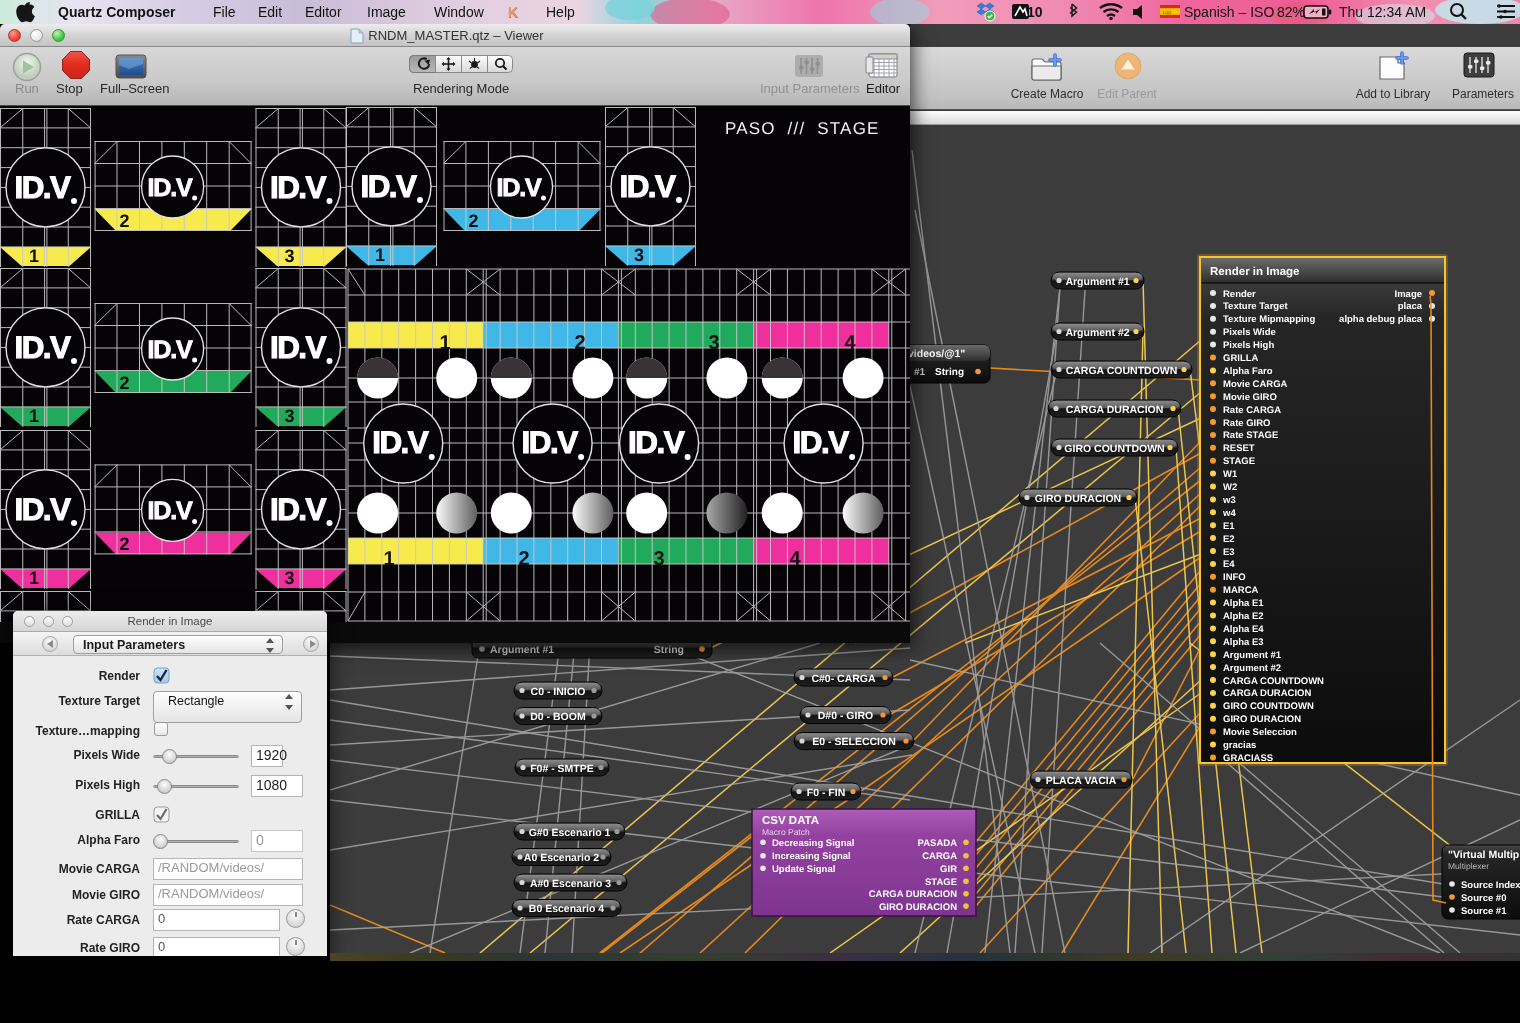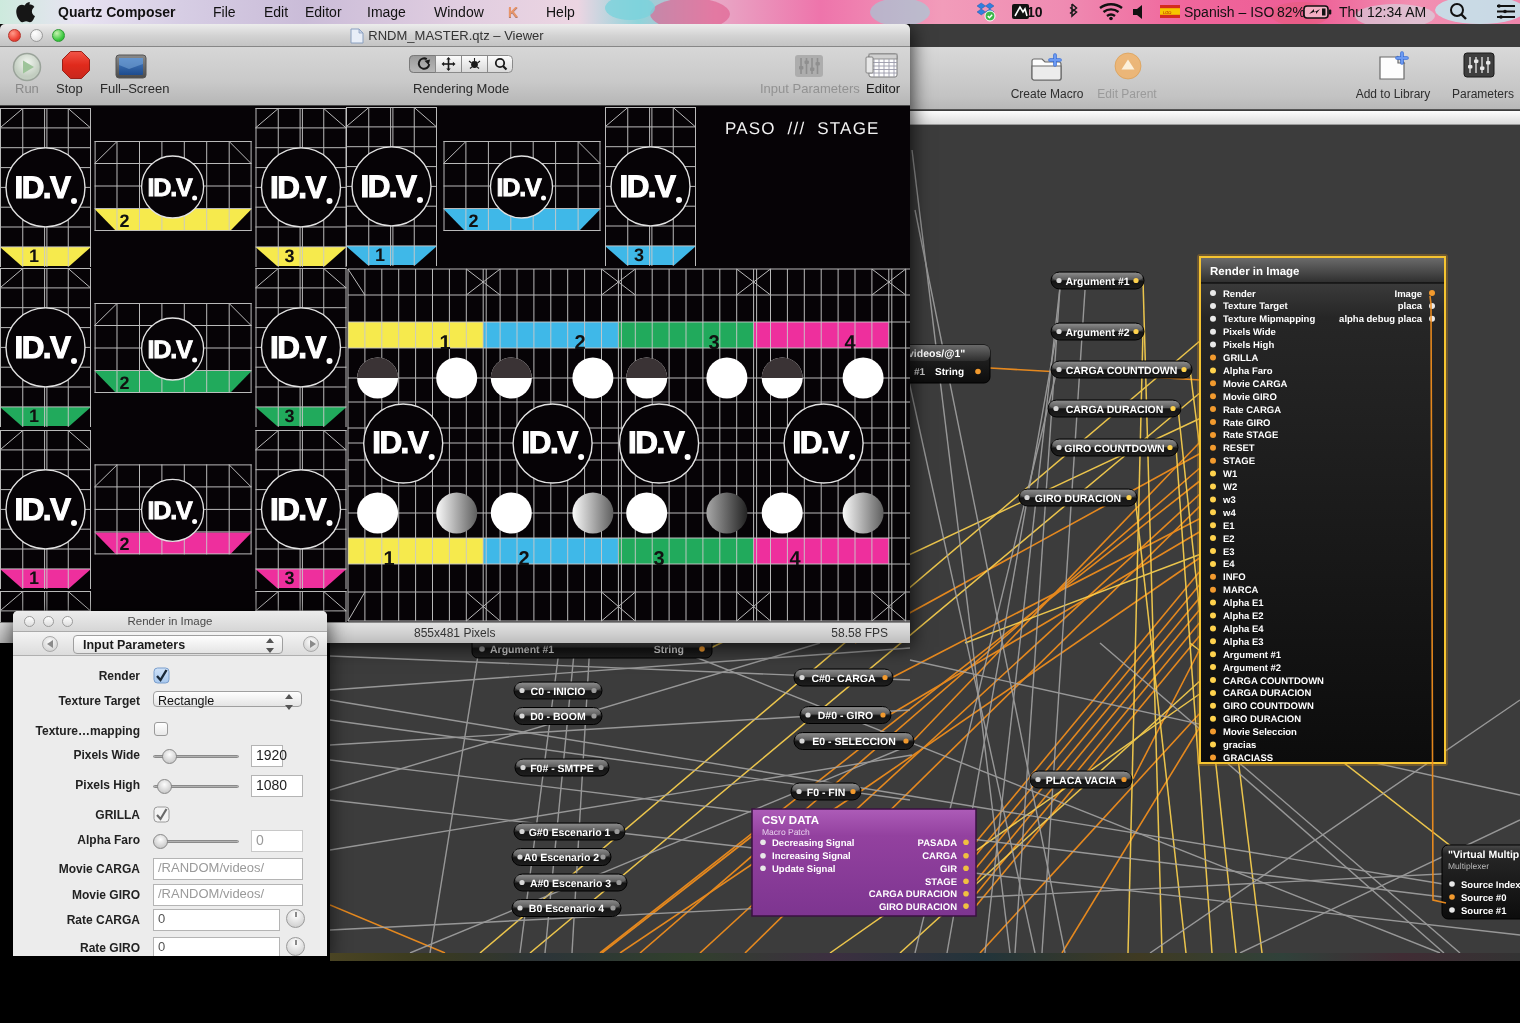--- a/index.html
+++ b/index.html
@@ -765,24 +765,20 @@
           <circle cx="456.7" cy="407" r="20.5" fill="url(#gc1)"></circle>
           <circle cx="511.3" cy="407" r="20.5" fill="#fff"></circle>
           <circle cx="592.9" cy="407" r="20.5" fill="url(#gc1)"></circle>
           <circle cx="646.7" cy="407" r="20.5" fill="#fff"></circle>
           <circle cx="726.9" cy="407" r="20.5" fill="url(#gc2)"></circle>
           <circle cx="782.2" cy="407" r="20.5" fill="#fff"></circle>
           <circle cx="863.1" cy="407" r="20.5" fill="url(#gc1)"></circle>
           <text x="725" y="28" font-size="17" fill="#f2f2f2" font-family="Liberation Sans,sans-serif" letter-spacing="1.2">PASO&nbsp;&nbsp;///&nbsp;&nbsp;STAGE</text>
         </svg>
       </div>
-  <div id="vstatus">
-    <span style="position:absolute;left:414px;top:3px;">855x481 Pixels</span>
-    <span style="position:absolute;right:22px;top:3px;">58.58 FPS</span>
-  </div>
 </div>
 
 <div id="panel">
   <div class="ptitle">Render in Image</div>
   <div class="ring" style="left:11px;"></div>
   <div class="ring" style="left:30px;"></div>
   <div class="ring" style="left:49px;"></div>
 
   <div style="position:absolute;left:0;top:21px;width:100%;height:24px;background:linear-gradient(#f4f4f4,#dcdcdc);border-bottom:1px solid #b0b0b0;"></div>
   <div style="position:absolute;left:29px;top:25px;width:16px;height:16px;border-radius:50%;background:radial-gradient(circle at 50% 35%,#fdfdfd,#c8c8c8);border:1px solid #aaa;"></div>
@@ -800,21 +796,21 @@
         <rect x="1" y="1" width="15" height="15" rx="3.5" fill="url(#cbg)" stroke="#7a9ecc"></rect>
         <defs>
           <linearGradient id="cbg" x1="0" y1="0" x2="0" y2="1">
             <stop offset="0" stop-color="#cfe2f8"></stop>
             <stop offset="1" stop-color="#a8c8ee"></stop>
           </linearGradient>
         </defs>
         <path d="M4 9l3.5 4L13.5 3" stroke="#1a2a3a" stroke-width="2.4" fill="none"></path>
       </svg>
   <span class="plabel" style="left:12px;top:83px;">Texture Target</span>
-  <div style="position:absolute;left:140px;top:80px;width:149px;height:16px;background:linear-gradient(#fefefe,#e4e4e4);border:1px solid #9f9f9f;border-radius:4px;font-size:12.5px;color:#111;line-height:19px;padding-left:4px;">Rectangle
+  <div style="position:absolute;left:140px;top:80px;width:149px;height:32px;background:linear-gradient(#fefefe,#e4e4e4);border:1px solid #9f9f9f;border-radius:4px;font-size:12.5px;color:#111;line-height:19px;padding-left:14px;">Rectangle
     <svg width="12" height="16" style="position:absolute;right:6px;top:2px;">
           <path d="M6 0l4 5H2zM6 16l4-5H2z" fill="#555"></path>
         </svg>
   </div>
   <span class="plabel" style="left:12px;top:113px;">Texture…mapping</span>
   <div class="chk" style="left:141px;top:111px;"></div>
   <span class="plabel" style="left:12px;top:137px;">Pixels Wide</span>
   <div class="slider" style="left:140px;top:144px;width:86px;"></div>
   <div class="knob" style="left:149px;top:138px;"></div>
   <div class="pfield" style="left:238px;top:134px;width:32px;height:22px;font-size:14px;">1920</div>
@@ -870,21 +866,21 @@
     <ellipse cx="690" cy="14" rx="40" ry="16" fill="#e05a8a" opacity="0.6"></ellipse>
     <ellipse cx="630" cy="8" rx="25" ry="12" fill="#7ad2dc" opacity="0.8"></ellipse>
     <ellipse cx="900" cy="12" rx="30" ry="14" fill="#8fd8de" opacity="0.55"></ellipse>
     <ellipse cx="1300" cy="14" rx="30" ry="12" fill="#e05a6a" opacity="0.32"></ellipse>
         <ellipse cx="1480" cy="10" rx="45" ry="14" fill="#bfeef2" opacity="0.8"></ellipse>
         <ellipse cx="1395" cy="16" rx="40" ry="12" fill="#cdeef0" opacity="0.5"></ellipse>
     <path d="M28.5 6.2c1.5-1.8 1.3-3.7 1.2-4.2-1.6.1-3.2 1-4 2.1-.8 1-1.4 2.7-1.2 4.1 1.7.2 3.1-.5 4-2zm3.4 5.1c0-2.9 2.4-4.3 2.5-4.4-1.4-2-3.5-2.2-4.2-2.3-1.8-.2-3.5 1.1-4.4 1.1-.9 0-2.3-1-3.8-1-2 0-3.8 1.1-4.8 2.9-2 3.5-.5 8.8 1.5 11.7 1 1.4 2.1 3 3.6 2.9 1.5-.1 2-.9 3.8-.9s2.3.9 3.8.9c1.6 0 2.6-1.4 3.5-2.8 1.1-1.6 1.6-3.2 1.6-3.3-.1-.1-3.1-1.2-3.1-4.8z" fill="#161616"></path>
   </svg>
   <span class="mi" style="left:58px;font-weight:bold;">Quartz Composer</span>
   <span class="mi" style="left:213px;">File</span>
-  <span class="mi" style="left:258px;margin-left:6px;">Edit</span>
+  <span class="mi" style="left:258px;">Edit</span>
   <span class="mi" style="left:305px;">Editor</span>
   <span class="mi" style="left:367px;">Image</span>
   <span class="mi" style="left:434px;">Window</span>
   <span class="mi" style="left:508px;font-weight:bold;color:#e8956a;text-shadow:0 1px 0 rgba(120,40,0,.5);">K</span>
   <span class="mi" style="left:546px;">Help</span>
   <svg width="560" height="24" style="position:absolute;right:0;top:0;">
 
     <g transform="translate(17,3)">
           <path d="M5 0L0 3.5 5 7 10 3.5zM10 3.5L15 7 20 3.5 15 0zM0 10.5L5 14 10 10.5 5 7zM10 10.5L15 14 20 10.5 15 7z" fill="#2f7fe0" stroke="#1a4f9a" stroke-width="0.5" transform="scale(0.85)"></path>
           <circle cx="13" cy="13" r="5" fill="#3cb84a" stroke="#fff" stroke-width="1"></circle>

